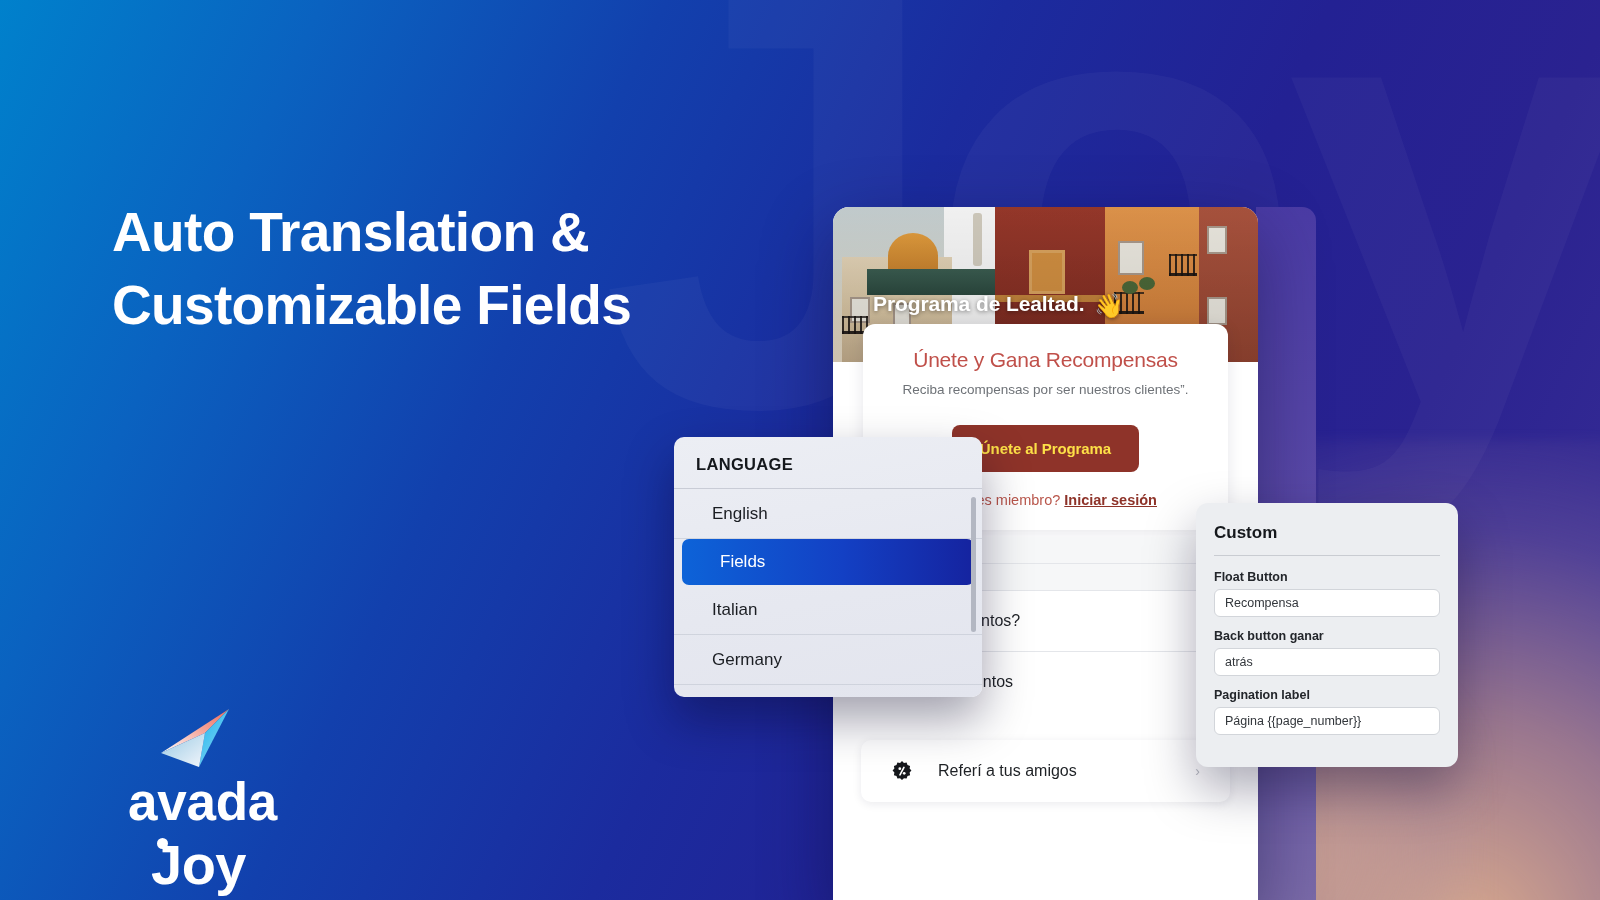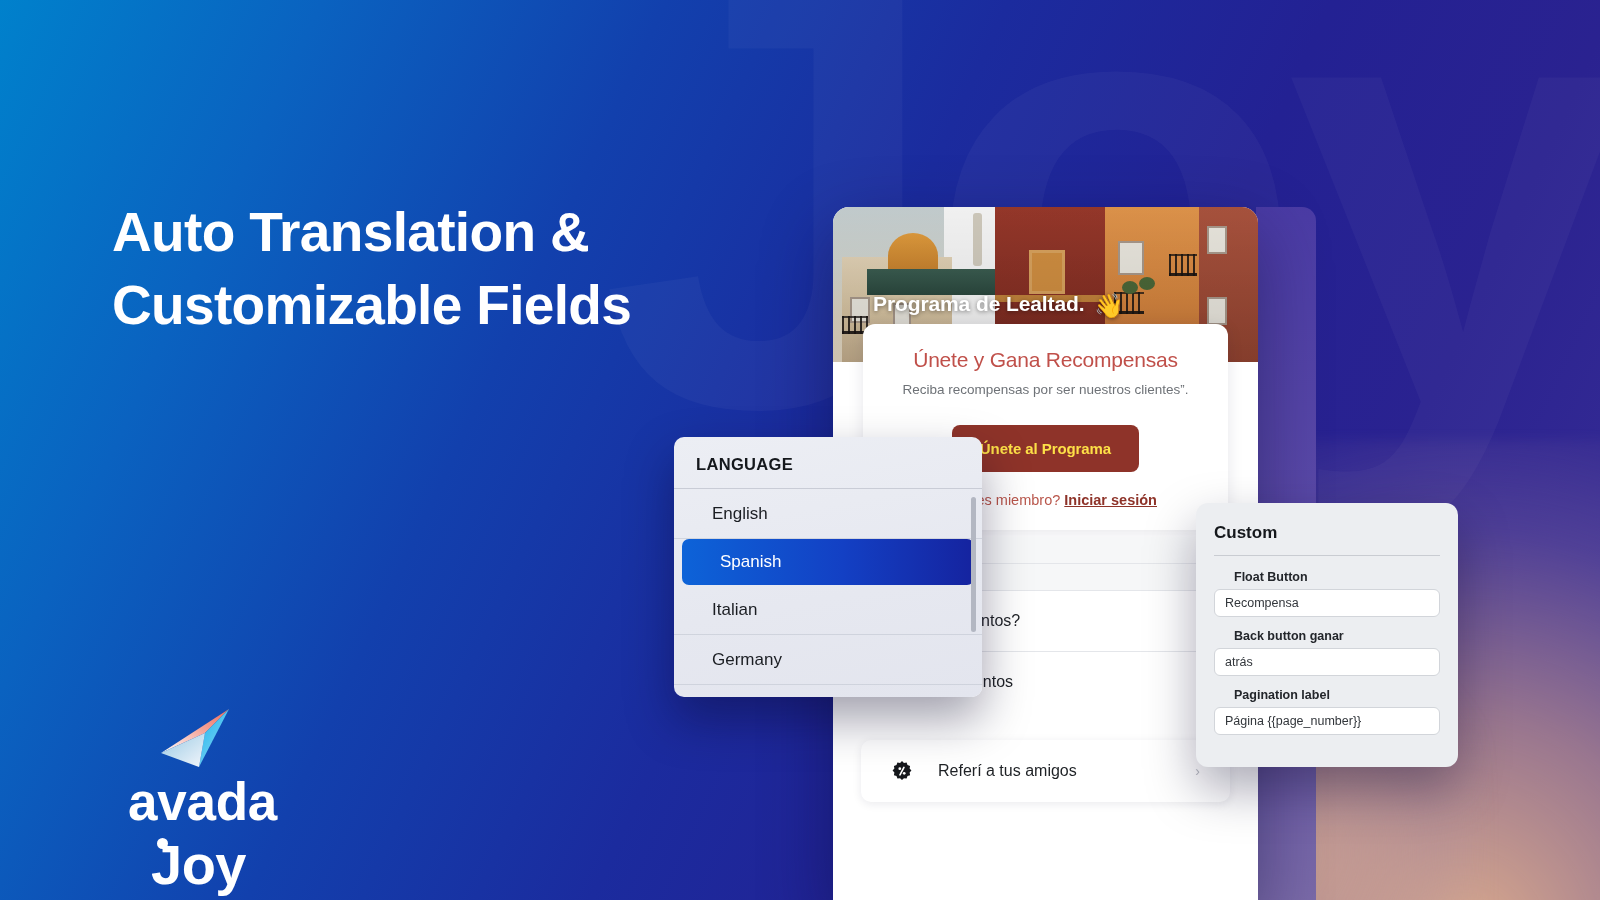--- a/index.html
+++ b/index.html
@@ -302,21 +302,20 @@
   }
   .custom-title {
     font-size: 17px; font-weight:700; color:#15181c;
     padding-bottom: 12px;
     border-bottom: 1px solid #c9ccd2;
     margin-bottom: 14px;
   }
   .field-label {
     font-size: 12.5px; color:#23262b; font-weight:600;
     margin-bottom: 5px;
-    margin-left: 20px;
   }
   .field-input {
     width: 100%; height: 28px;
     background:#fff; border:1px solid #d2d5da;
     border-radius: 6px;
     font-size: 12.5px; color:#32363b;
     padding: 0 10px;
     margin-bottom: 12px;
     font-family: "Liberation Sans", sans-serif;
   }
@@ -433,21 +432,21 @@
       </div>
     </div>
   </div>
 
   <div class="lang-panel">
     <div class="lang-head">LANGUAGE</div>
     <div class="lang-item">
       <span>English</span>
     </div>
     <div class="lang-item sel">
-      <span>Spanish</span>
+      <span>Fields</span>
     </div>
     <div class="lang-item">
       <span>Italian</span>
     </div>
     <div class="lang-item">
       <span>Germany</span>
     </div>
     <div class="lang-scroll"></div>
   </div>
 

